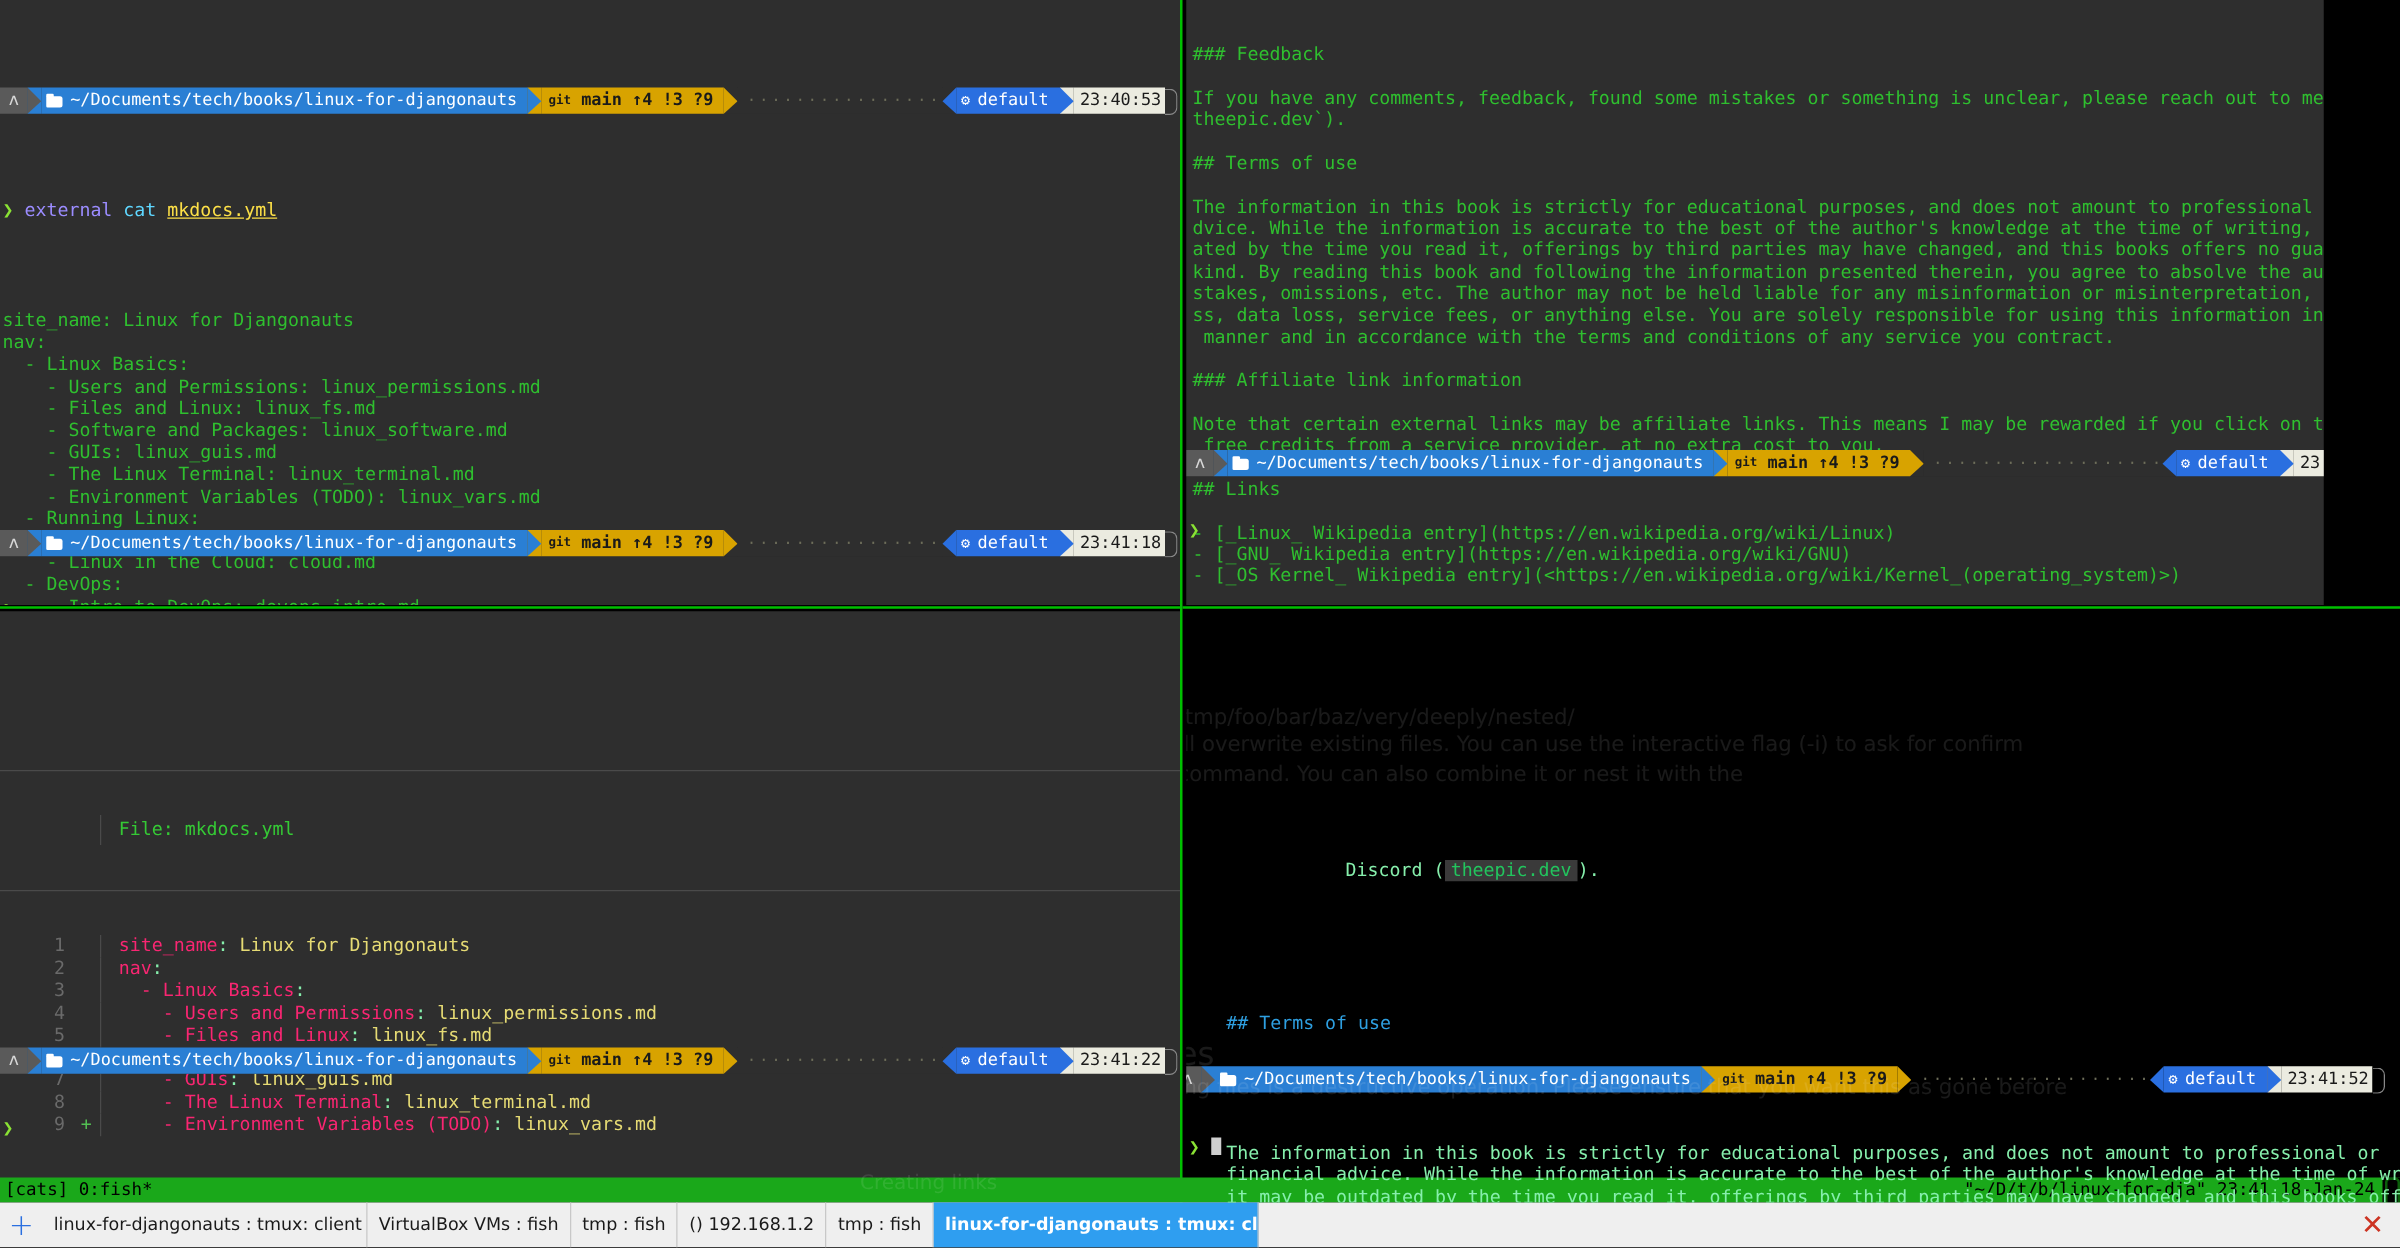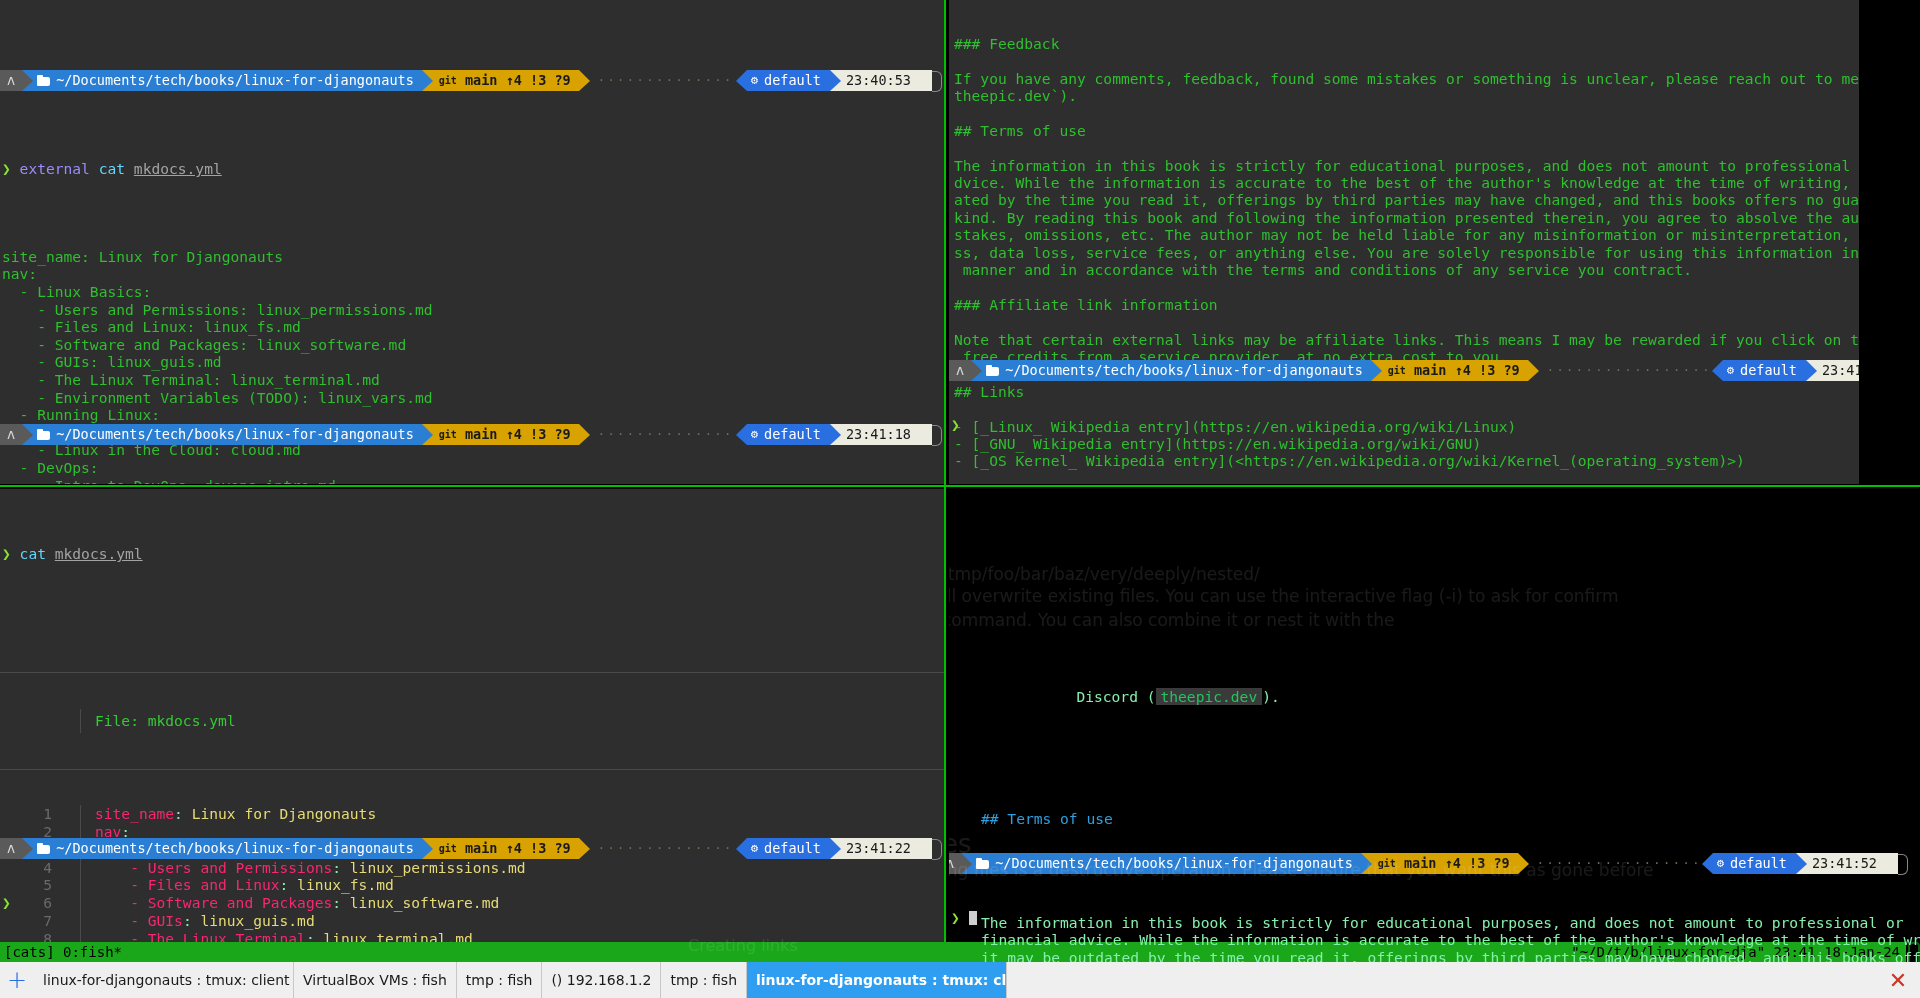--- a/index.html
+++ b/index.html
@@ -95,21 +95,21 @@
     padding-left: 8px;
   }
   .pl-right { display: flex; align-items: stretch; }
   .pl-sess {
     background: #2a6fe0; color: #ffffff;
     padding: 0 9px 0 4px;
     display: flex; align-items: center; gap: 6px;
   }
   .pl-time {
     background: #ebebe0; color: #1a1a1a;
-    padding: 0 21px 0 5px;
+    padding: 0 3px 0 5px;
   }
   .pl-cap {
     width: 12px;
     background: #2e2e2e;
     position: relative;
   }
   .pl-cap::after {
     content: "";
     position: absolute;
     left: 0; top: 1px;
@@ -126,21 +126,21 @@
   .tri-sess-time { border-left: 11px solid #2a6fe0; background: #ebebe0; }
 
   .prompt-line { color: #8ae234; font-size: 14.6px; line-height: 18px; padding-left: 2px;}
   .prompt-chevron { color: #8ae234; }
 
   
   .t-green { color: #2fbf2f; }
   .t-green2 { color: #35c935; }
   .t-cmd { color: #9b8cff; }
   .t-cat { color: #5fd7ff; }
-  .t-file { color: #a3a3a3; text-decoration: underline; }
+  .t-file { color: #fde047; text-decoration: underline; }
   .t-white { color: #86efac; }
   .t-blue { color: #2e9fe0; }
   .t-pink { color: #f92672; }
   .t-yellow { color: #e6db74; }
   .t-plus { color: #53bf53; }
 
   
   .bat { font-size: 14.6px; line-height: 17.8px; white-space: pre; }
   .bat-row { display: flex; height: 17.8px; align-items: center; }
   .bat-gutter {
@@ -293,21 +293,20 @@
             </div>
           </div>
           <div class="prompt-line"><span class="prompt-chevron">❯</span></div>
         </div>
       </div>
     </div>
 
     <div class="pane" style="left:0px; top:489px; width:944px; height:473px;">
       <div class="pane-body">
 
-        <div class="prompt-line" style="padding-left:2px; padding-top:4px;"><span class="prompt-chevron">❯</span> <span class="t-cat">cat</span> <span class="t-file">mkdocs.yml</span></div>
 
         
         <div class="bat" style="margin-top:4px;">
           <div class="bat-top-sep"></div>
           <div class="bat-row" style="height:24px;">
             <div class="bat-gutter"></div>
             <div class="bat-mark"></div>
             <div class="bat-bar" style="height:24px;"></div>
             <div class="t-green2">File: mkdocs.yml</div>
           </div>

